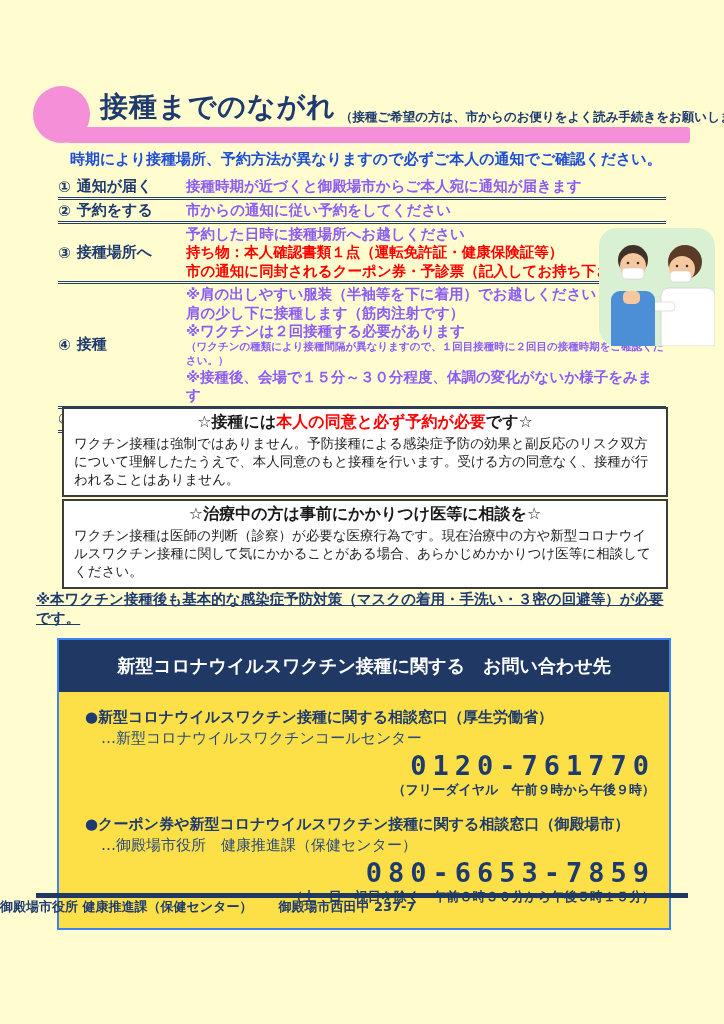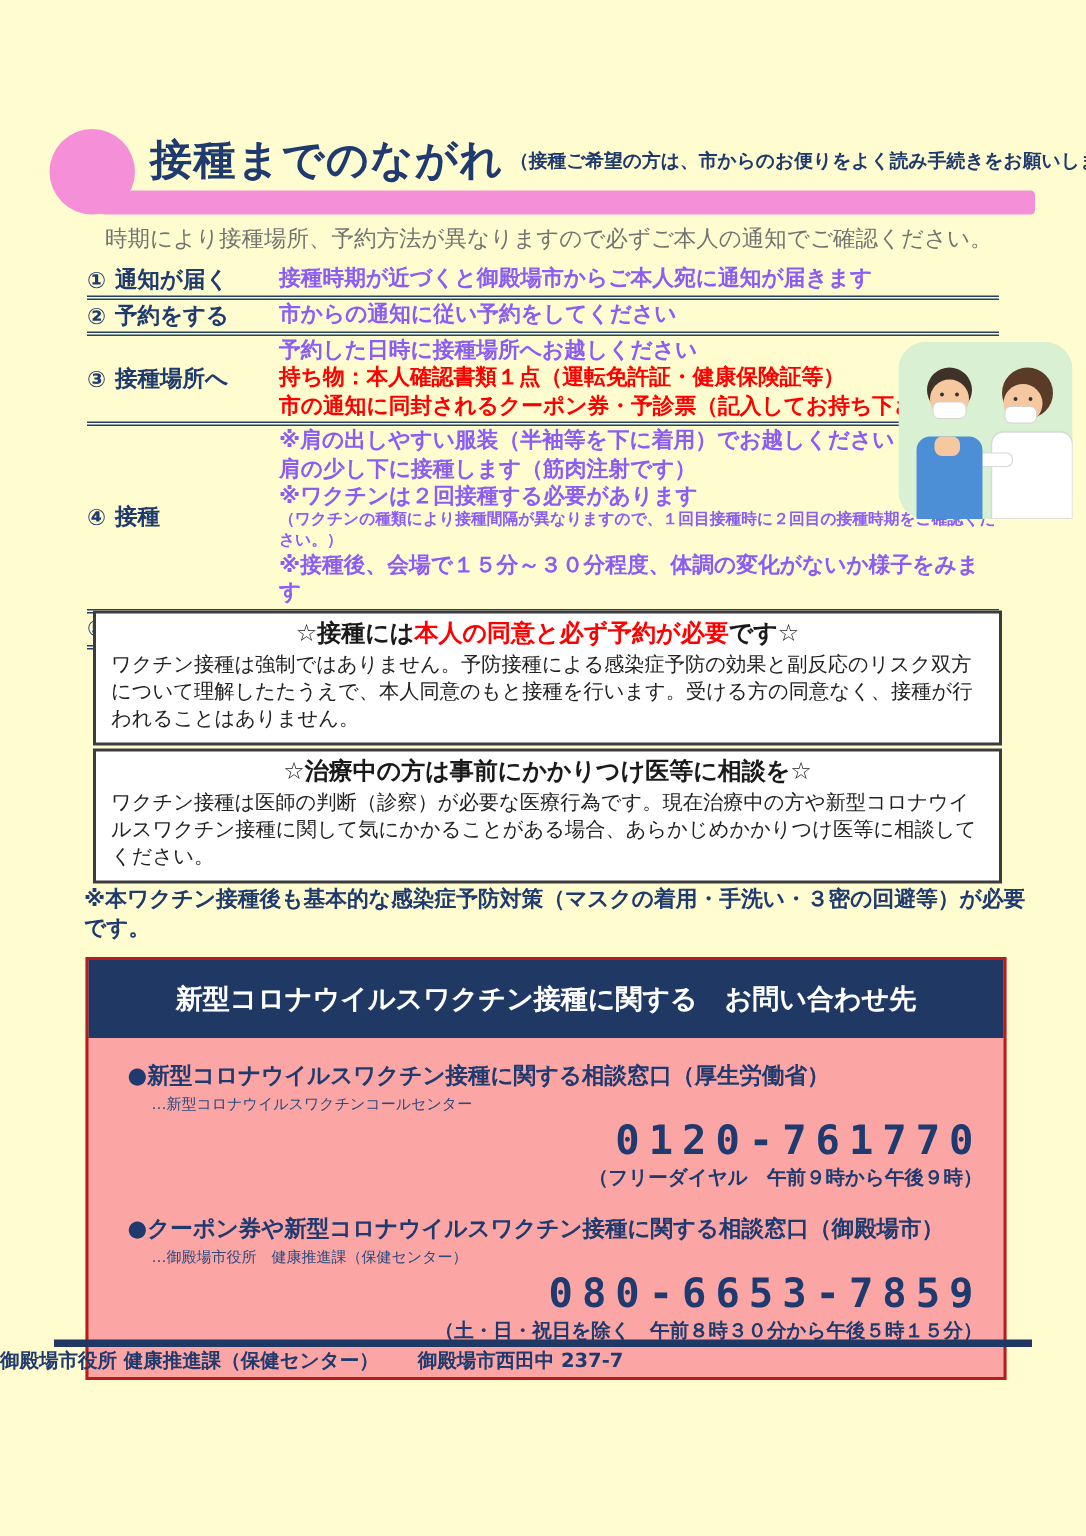--- a/index.html
+++ b/index.html
@@ -17,28 +17,28 @@
   .hdr-circle{
     position:absolute;left:33px;top:86px;width:57px;height:57px;
     border-radius:50%;background:#F48FD8;
   }
   .hdr-bar{
     position:absolute;left:60px;top:127px;width:630px;height:16px;
     background:#F48FD8;border-radius:2px 3px 3px 10px;
   }
   .hdr-titlerow{
     position:absolute;left:100px;top:88px;width:600px;
-    display:flex;align-items:center;white-space:nowrap;
+    display:flex;align-items:flex-end;white-space:nowrap;
   }
   .hdr-title{font-size:28px;font-weight:bold;color:#1E3A6E;letter-spacing:1px;}
   .hdr-sub{font-size:12.5px;font-weight:bold;color:#1E3A6E;margin-left:4px;}
 
   .intro{
     position:absolute;left:70px;top:150px;width:600px;
-    font-size:15px;font-weight:normal;color:#737373;
+    font-size:15px;font-weight:bold;color:#1d4ed8;
   }
 
   
   .steps{position:absolute;left:58px;top:176px;width:608px;}
   .step-row{display:flex;border-bottom:3px double #24406E;padding:1px 0;}
   .step-label{
     width:128px;flex:0 0 128px;font-size:15px;font-weight:bold;color:#1E3A6E;
     display:flex;align-items:center;white-space:nowrap;
   }
   .step-label .no{margin-right:6px;}
@@ -53,38 +53,38 @@
   .wbox{
     position:absolute;left:62px;width:582px;
     background:#FFFFFF;border:2px solid #3C3C3C;padding:3px 10px 6px 10px;margin-top:12px;
   }
   .wbox .bx-title{font-size:16px;font-weight:bold;text-align:center;color:#1A1A1A;}
   .wbox .bx-body{font-size:13.5px;color:#222222;line-height:1.35;margin-top:1px;}
   #consent-box{top:395px;}
   #doctor-box{top:487px;}
 
   .prevention{
-    position:absolute;left:56px;top:590px;width:640px;
-    font-size:14.5px;font-weight:bold;color:#1E3A6E;
+    position:absolute;left:36px;top:590px;width:640px;
+    font-size:14.5px;font-weight:bold;color:#1E3A6E;text-decoration:underline;
   }
 
   
   .contact{
     position:absolute;left:57px;top:638px;width:610px;
-    border:2px solid #b91c1c;background:#fca5a5;
+    border:2px solid #3b82f6;background:#fde047;
   }
   .contact-header{
     background:#1F3864;color:#FFFFFF;text-align:center;
     font-size:18px;font-weight:bold;padding:14px 0;
   }
   .contact-body{padding:16px 14px 18px 26px;}
   .c-entry{margin-bottom:16px;}
   .c-entry:last-child{margin-bottom:4px;}
   .c-label{font-size:15px;font-weight:bold;color:#1E3A6E;}
-  .c-sub{font-size:10px;color:#2A4A7E;margin:2px 0 2px 16px;}
+  .c-sub{font-size:15px;color:#2A4A7E;margin:2px 0 2px 16px;}
   .c-phoneline{margin-left:34px;display:flex;align-items:flex-end;white-space:nowrap;flex-direction:column;}
   .c-phone{
     font-size:27px;font-weight:bold;color:#1E3A6E;letter-spacing:6px;
     font-family:"DejaVu Sans Mono","Liberation Mono",monospace;
   }
   .c-note{font-size:13px;font-weight:bold;color:#1E3A6E;margin-left:4px;}
 
   
   .footer-rule{position:absolute;left:36px;top:893px;width:652px;height:5px;background:#1F3864;}
   .footer-text{

